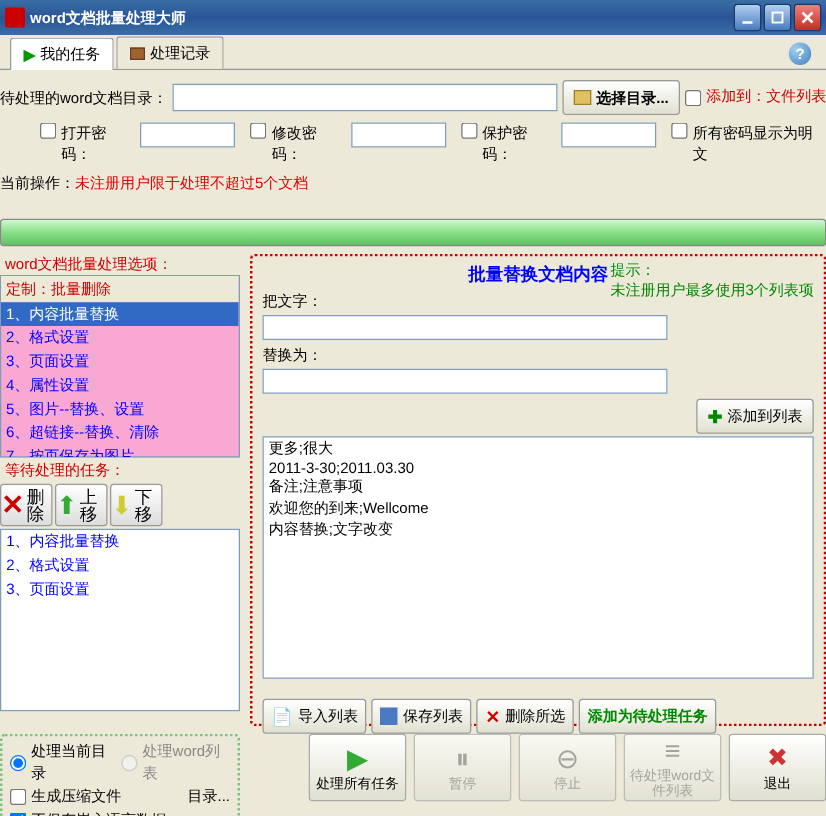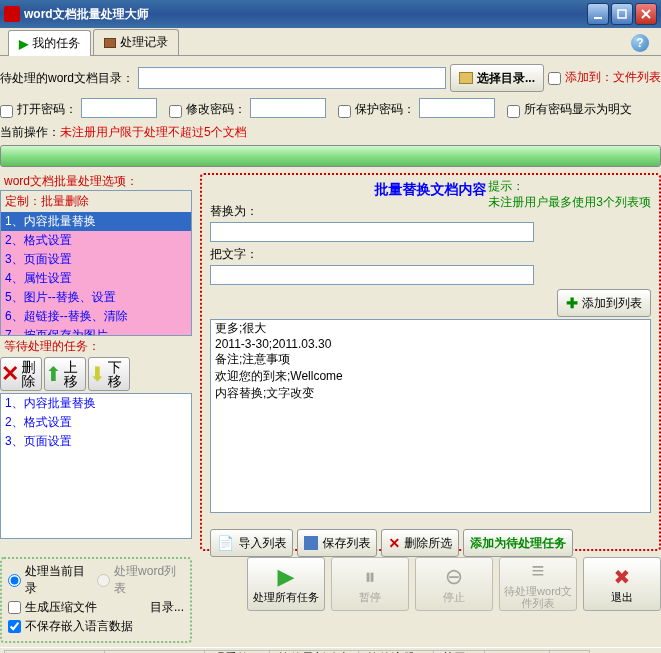--- a/index.html
+++ b/index.html
@@ -15,24 +15,24 @@
 .tab { padding: 4px 10px; border: 1px solid #999; border-bottom: none; background: #ece9d8; margin-right: 2px; border-radius: 3px 3px 0 0; cursor: pointer; display: flex; align-items: center; gap: 4px; }
 .tab.active { background: #fff; position: relative; top: 1px; }
 .tab-icon-green { color: #090; font-weight: bold; }
 .tab-icon-brown { width: 12px; height: 10px; background: #a06030; border: 1px solid #604020; }
 .help-icon { position: absolute; right: 12px; top: 6px; width: 18px; height: 18px; border-radius: 50%; background: radial-gradient(circle at 30% 30%, #a0d0f0, #4080c0); color: #fff; display: flex; align-items: center; justify-content: center; font-weight: bold; cursor: pointer; }
 .content { padding: 8px 0 4px; }
 .dir-row { display: flex; align-items: center; gap: 4px; margin-bottom: 6px; }
 .dir-input { flex: 1; height: 22px; border: 1px solid #7f9db9; background: #fff; padding: 0 4px; }
 .btn { height: 28px; border: 1px solid #999; background: linear-gradient(to bottom, #fff, #e0e0d0); border-radius: 3px; padding: 0 8px; cursor: pointer; display: inline-flex; align-items: center; gap: 4px; }
 .btn-icon-folder { width: 14px; height: 12px; background: #e0c060; border: 1px solid #a08030; }
-.cb-row { display: flex; align-items: flex-end; margin-bottom: 6px; gap: 4px; }
+.cb-row { display: flex; align-items: flex-start; margin-bottom: 6px; gap: 4px; margin-left: 32px; }
 .cb { width: 13px; height: 13px; }
 .pw-input { width: 76px; height: 20px; border: 1px solid #7f9db9; background: #fff; margin-right: 8px; }
-.status-row { margin-bottom: 4px; }
+.status-row { margin-bottom: 20px; }
 .status-op { color: #d00; }
 .progress-bar { height: 22px; border: 1px solid #888; background: linear-gradient(to bottom, #d0f8d0, #88e088, #60c060); border-radius: 3px; margin-bottom: 6px; }
 .main-area { display: flex; gap: 8px; }
 .left-col { width: 192px; display: flex; flex-direction: column; }
 .right-panel { flex: 1; border: 2px dotted #c00; border-radius: 4px; padding: 6px 8px; position: relative; height: 378px; }
 .legend-red { color: #c00; font-size: 12px; padding: 0 4px; }
 .opt-list { height: 146px; overflow: hidden; background: #f9a8d4; border: 1px solid #7f9db9; position: relative; }
 .opt-list-inner { overflow-y: scroll; height: 100%; }
 .opt-header { background: #ece9d8; color: #c00; padding: 2px 4px; font-weight: normal; }
 .opt-item { color: #00f; padding: 1px 4px; cursor: pointer; white-space: nowrap; }
@@ -194,25 +194,25 @@
       </div>
     </div>
 
     <div class="right-panel">
       <div class="right-title">批量替换文档内容</div>
       <div class="right-hint">
         <span class="right-hint-label">提示：</span><br>
         <span>未注册用户最多使用3个列表项</span>
       </div>
       <div class="form-row">
+        <span class="form-label">把文字：</span>
+        <input class="text-input" style="">
+      </div>
+      <div class="form-row">
         <span class="form-label">替换为：</span>
-        <input class="text-input" style="">
-      </div>
-      <div class="form-row">
-        <span class="form-label">把文字：</span>
         <input class="text-input" style="">
       </div>
       <div class="add-list-row">
         <button class="btn">
           <span class="plus-icon">✚</span>
           <span>添加到列表</span>
         </button>
       </div>
       <div class="replace-list">
         <div class="replace-line">更多;很大</div>

